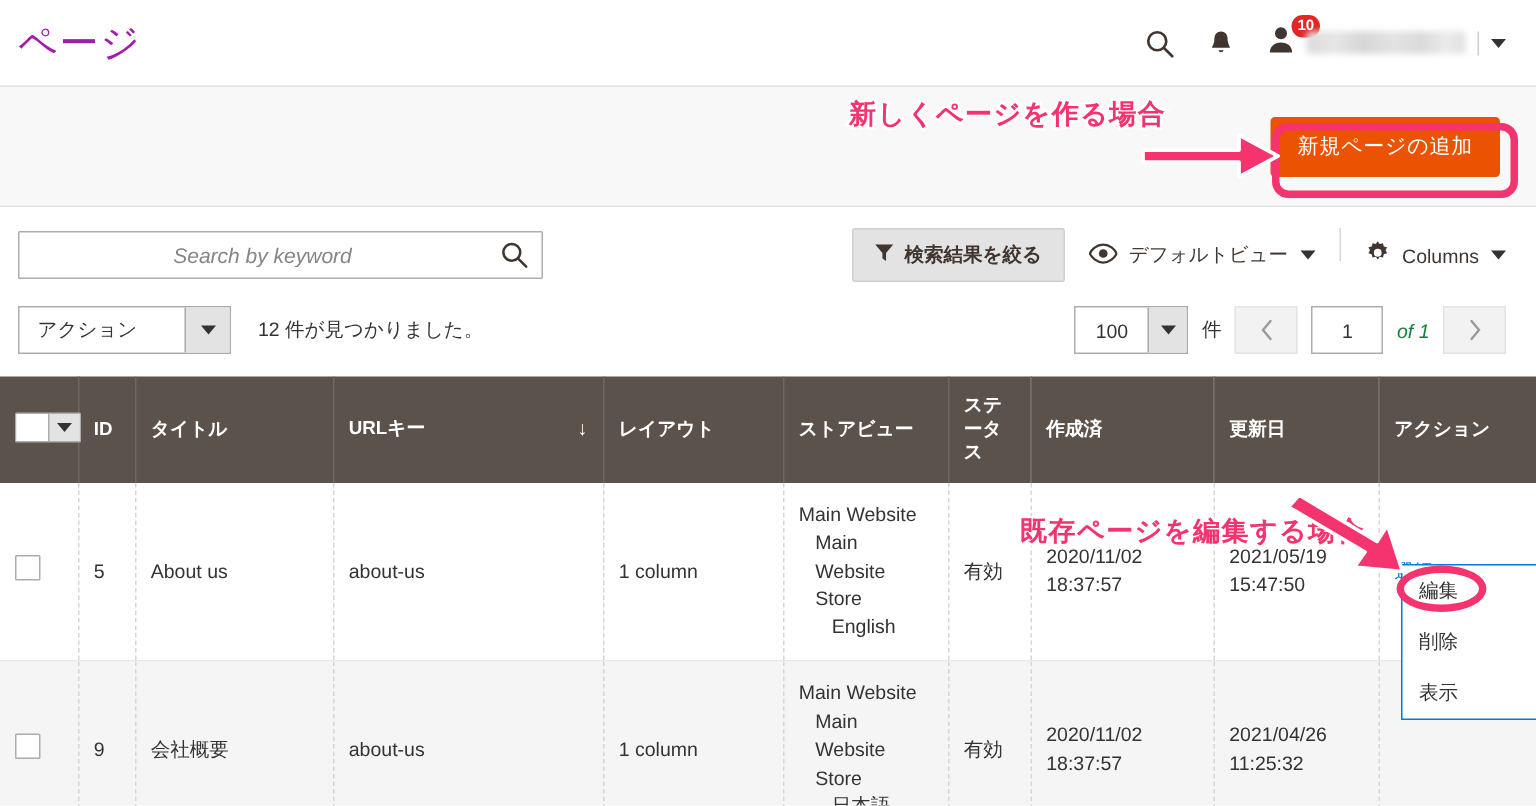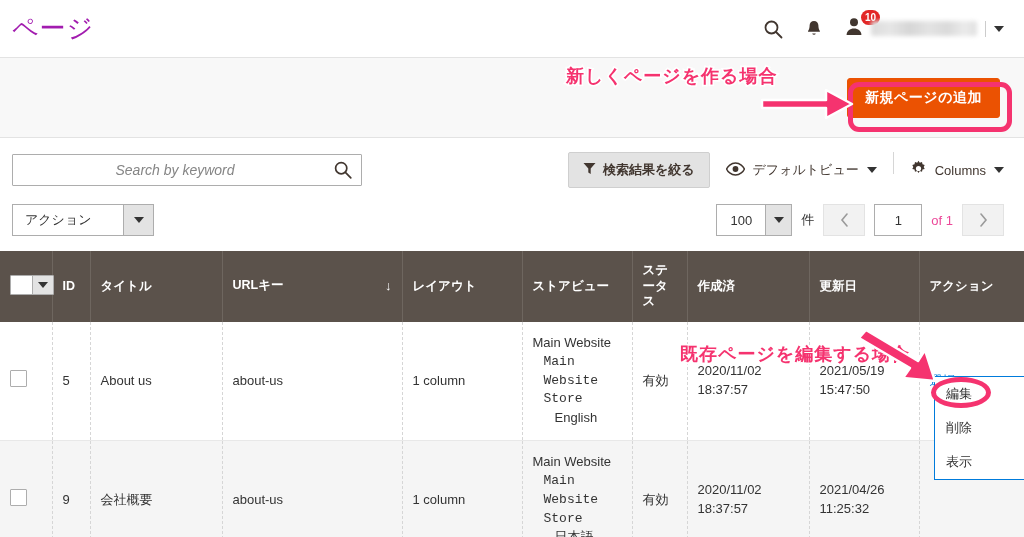--- a/index.html
+++ b/index.html
@@ -75,21 +75,21 @@
     align-items: center;
     justify-content: flex-end;
     padding-right: 24px;
   }
   .btn-primary {
     background: #eb5202;
     color: #ffffff;
     border: 1px solid #eb5202;
     border-radius: 3px;
     font-size: 14px;
-    font-weight: bold;
+    font-weight: normal;
     padding: 10px 17px;
     cursor: pointer;
     font-family: inherit;
     letter-spacing: .5px;
   }
 
   
   .toolbar {
     padding: 14px 20px 0 12px;
   }
@@ -198,21 +198,21 @@
   }
   .pg-input {
     width: 48px; height: 32px;
     border: 1px solid #adadad;
     text-align: center;
     font-size: 13px;
     color: #333;
     font-family: inherit;
     background: #fff;
   }
-  .pg-of { font-size: 13px; color: #ec4899; }
+  .pg-of { font-size: 13px; color: #15803d; font-style: italic; }
 
   
   .grid-wrap { margin-top: 15px; }
   table.grid { width: 100%; border-collapse: collapse; table-layout: fixed; }
   table.grid thead th {
     background: #5b524b;
     color: #ffffff;
     font-size: 12.5px;
     font-weight: bold;
     text-align: left;
@@ -262,21 +262,21 @@
     background: #fff;
     border-radius: 1px;
   }
   .head-cb-group .hcb { width: 21px; background:#fff; }
   .head-cb-group .harr {
     width: 21px; background: #e3e3e3;
     border-left: 1px solid #adadad;
     display:flex; align-items:center; justify-content:center;
   }
   .store-l1 { }
-  .store-l2 { padding-left: 11px; font-family: Liberation Mono, monospace; }
+  .store-l2 { padding-left: 11px; }
   .store-l3 { padding-left: 22px; }
   .action-link {
     color: #007bdb;
     font-size: 13px;
     cursor: pointer;
     display: inline-flex;
     align-items: center;
     gap: 6px;
   }
   .sort-arrow { float: right; font-weight: normal; font-size: 13px; }
@@ -417,20 +417,21 @@
   </div>
 
   <div class="toolbar-row2">
     <div class="left-group">
       <div class="select-shell">
         <span class="sel-label">アクション</span>
         <span class="sel-arrow">
           <span class="caret-sm"></span>
         </span>
       </div>
+      <div class="found-text">12 件が見つかりました。</div>
     </div>
 
     <div class="pager">
       <div class="per-page-shell">
         <span class="pp-val">100</span>
         <span class="pp-arrow">
             <span class="caret-sm"></span>
           </span>
       </div>
       <span class="pp-unit">件</span>

